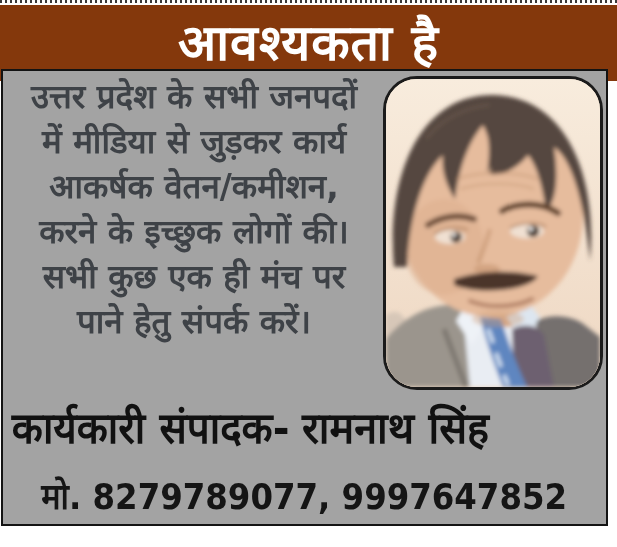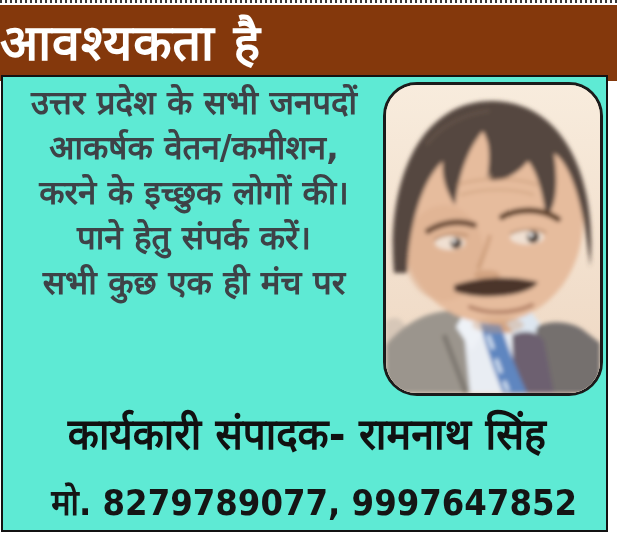--- a/index.html
+++ b/index.html
@@ -1,56 +1,57 @@
 <!DOCTYPE html>
 <html lang="hi"><head>
 <meta charset="utf-8">
 <style>
   html,body{margin:0;padding:0;background:#ffffff;}
   .page{position:relative;width:617px;height:547px;background:#ffffff;overflow:hidden;
         font-family:"DejaVu Sans","Liberation Sans",sans-serif;}
   .dotted-top{position:absolute;left:0;top:0;width:617px;height:3px;
         background:repeating-linear-gradient(to right,#3a3a3a 0 2px,transparent 2px 5px);}
   .header{position:absolute;left:0;top:5px;width:617px;height:76px;background:#84380C;
-        display:flex;align-items:center;justify-content:flex-start;}
+        display:flex;align-items:center;justify-content:center;}
   .header-title{color:#ffffff;font-size:50px;font-weight:700;letter-spacing:1px;line-height:1;}
-  .box{position:absolute;left:1px;top:75px;width:603px;height:453px;border:2px solid #131313;
-        background:#5eead4;}
+  .box{position:absolute;left:1px;top:69px;width:603px;height:453px;border:2px solid #131313;
+        background:#a3a3a3;}
   .ad-text{position:absolute;left:2px;top:3px;width:378px;text-align:center;
         color:#3E4247;font-size:33px;font-weight:600;line-height:45px;white-space:nowrap;}
   .photo-frame{position:absolute;left:380px;top:5px;width:214px;height:308px;
         border:3px solid #1b1b1b;border-radius:34px;overflow:hidden;background:#f3e0cd;}
   .photo-frame svg{display:block;}
-  .editor-line{position:absolute;left:0;top:331px;width:100%;text-align:center;
+  .editor-line{position:absolute;left:0;top:331px;width:100%;
         color:#111111;font-size:43px;line-height:1.25;white-space:nowrap;}
   .editor-label{font-weight:700;display:inline-block;transform:scaleX(0.94);transform-origin:center;}
   .editor-name{font-weight:800;display:inline-block;transform:scaleX(0.96);transform-origin:center;}
-  .phone-line{position:absolute;left:0;top:400px;width:100%;text-align:right;
+  .phone-line{position:absolute;left:0;top:400px;width:100%;text-align:center;
         color:#151515;font-size:36px;font-weight:700;white-space:nowrap;}
   .phone-line .inner{display:inline-block;transform:scaleX(0.9);transform-origin:center;letter-spacing:0px;}
 </style>
 </head>
 <body>
 
 <div class="page">
 
   <div class="dotted-top"></div>
 
   <div class="header">
     <span class="header-title">आवश्यकता है</span>
   </div>
 
   <div class="box">
 
     <div class="ad-text">
       <div>उत्तर प्रदेश के सभी जनपदों</div>
+      <div>में मीडिया से जुड़कर कार्य</div>
       <div>आकर्षक वेतन/कमीशन,</div>
       <div>करने के इच्छुक लोगों की।</div>
+      <div>सभी कुछ एक ही मंच पर</div>
       <div>पाने हेतु संपर्क करें।</div>
-      <div>सभी कुछ एक ही मंच पर</div>
     </div>
 
     <div class="photo-frame">
       <svg viewBox="0 0 214 308" width="214" height="308" xmlns="http://www.w3.org/2000/svg" aria-hidden="true">
         <defs>
           <linearGradient id="bgg" x1="0" y1="0" x2="0" y2="1">
             <stop offset="0" stop-color="#f8ecdd"></stop>
             <stop offset="1" stop-color="#eed7c2"></stop>
           </linearGradient>
           <filter id="soft" x="-20%" y="-20%" width="140%" height="140%">

